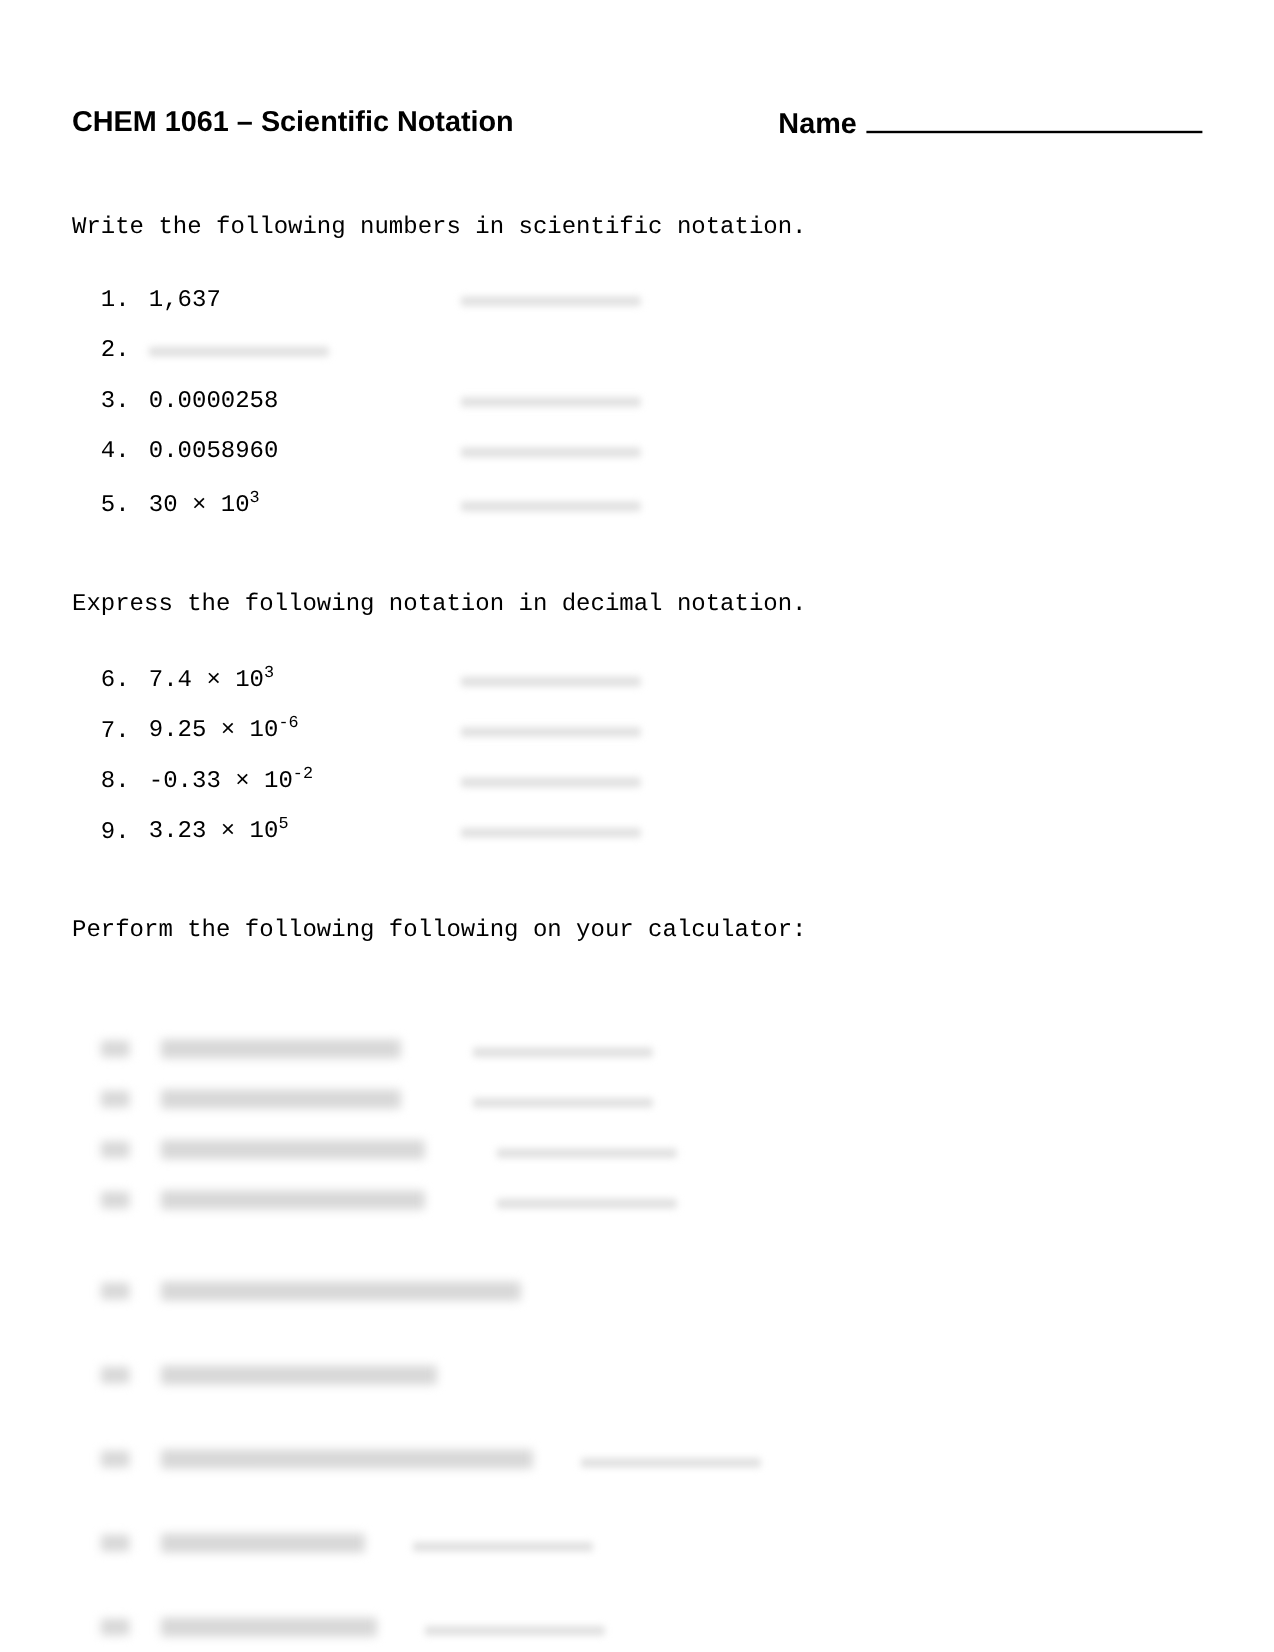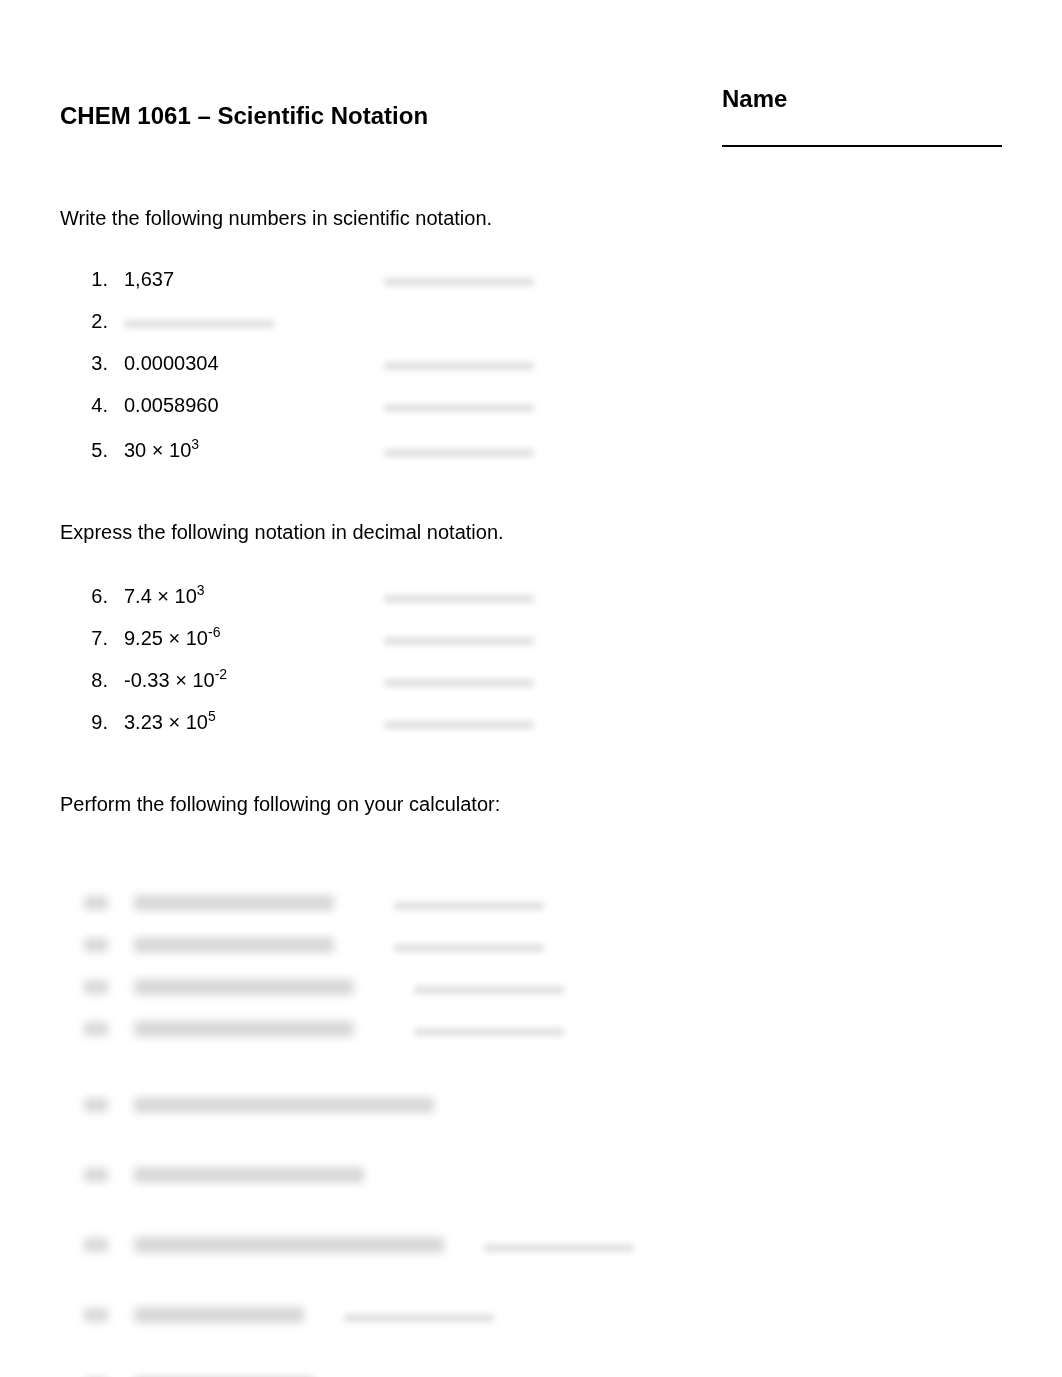--- a/index.html
+++ b/index.html
@@ -25,34 +25,34 @@
     .title {
       font-size: 24px;
       font-weight: bold;
     }
     .name-field {
       font-size: 24px;
       font-weight: bold;
       display: flex;
       align-items: baseline;
       gap: 8px;
-      flex-direction: column;
     }
     .name-line {
       display: inline-block;
       border-bottom: 2.5px solid #000;
       width: 280px;
       height: 1.1em;
     }
     .instruction {
       font-size: 20px;
       margin-bottom: 38px;
     }
     .section {
       margin-bottom: 55px;
+      font-family: Liberation Mono, monospace;
     }
     ol {
       list-style: none;
       padding-left: 24px;
     }
     li {
       display: flex;
       align-items: baseline;
       font-size: 20px;
       margin-bottom: 12px;
@@ -125,21 +125,21 @@
         <span class="item-num">1.</span>
         <span class="item-content">1,637</span>
         <span class="answer-line"></span>
       </li>
       <li>
         <span class="item-num">2.</span>
         <span class="answer-line"></span>
       </li>
       <li>
         <span class="item-num">3.</span>
-        <span class="item-content">0.0000304</span>
+        <span class="item-content">0.0000258</span>
         <span class="answer-line"></span>
       </li>
       <li>
         <span class="item-num">4.</span>
         <span class="item-content">0.0058960</span>
         <span class="answer-line"></span>
       </li>
       <li>
         <span class="item-num">5.</span>
         <span class="item-content">30 × 10<sup>3</sup></span>

